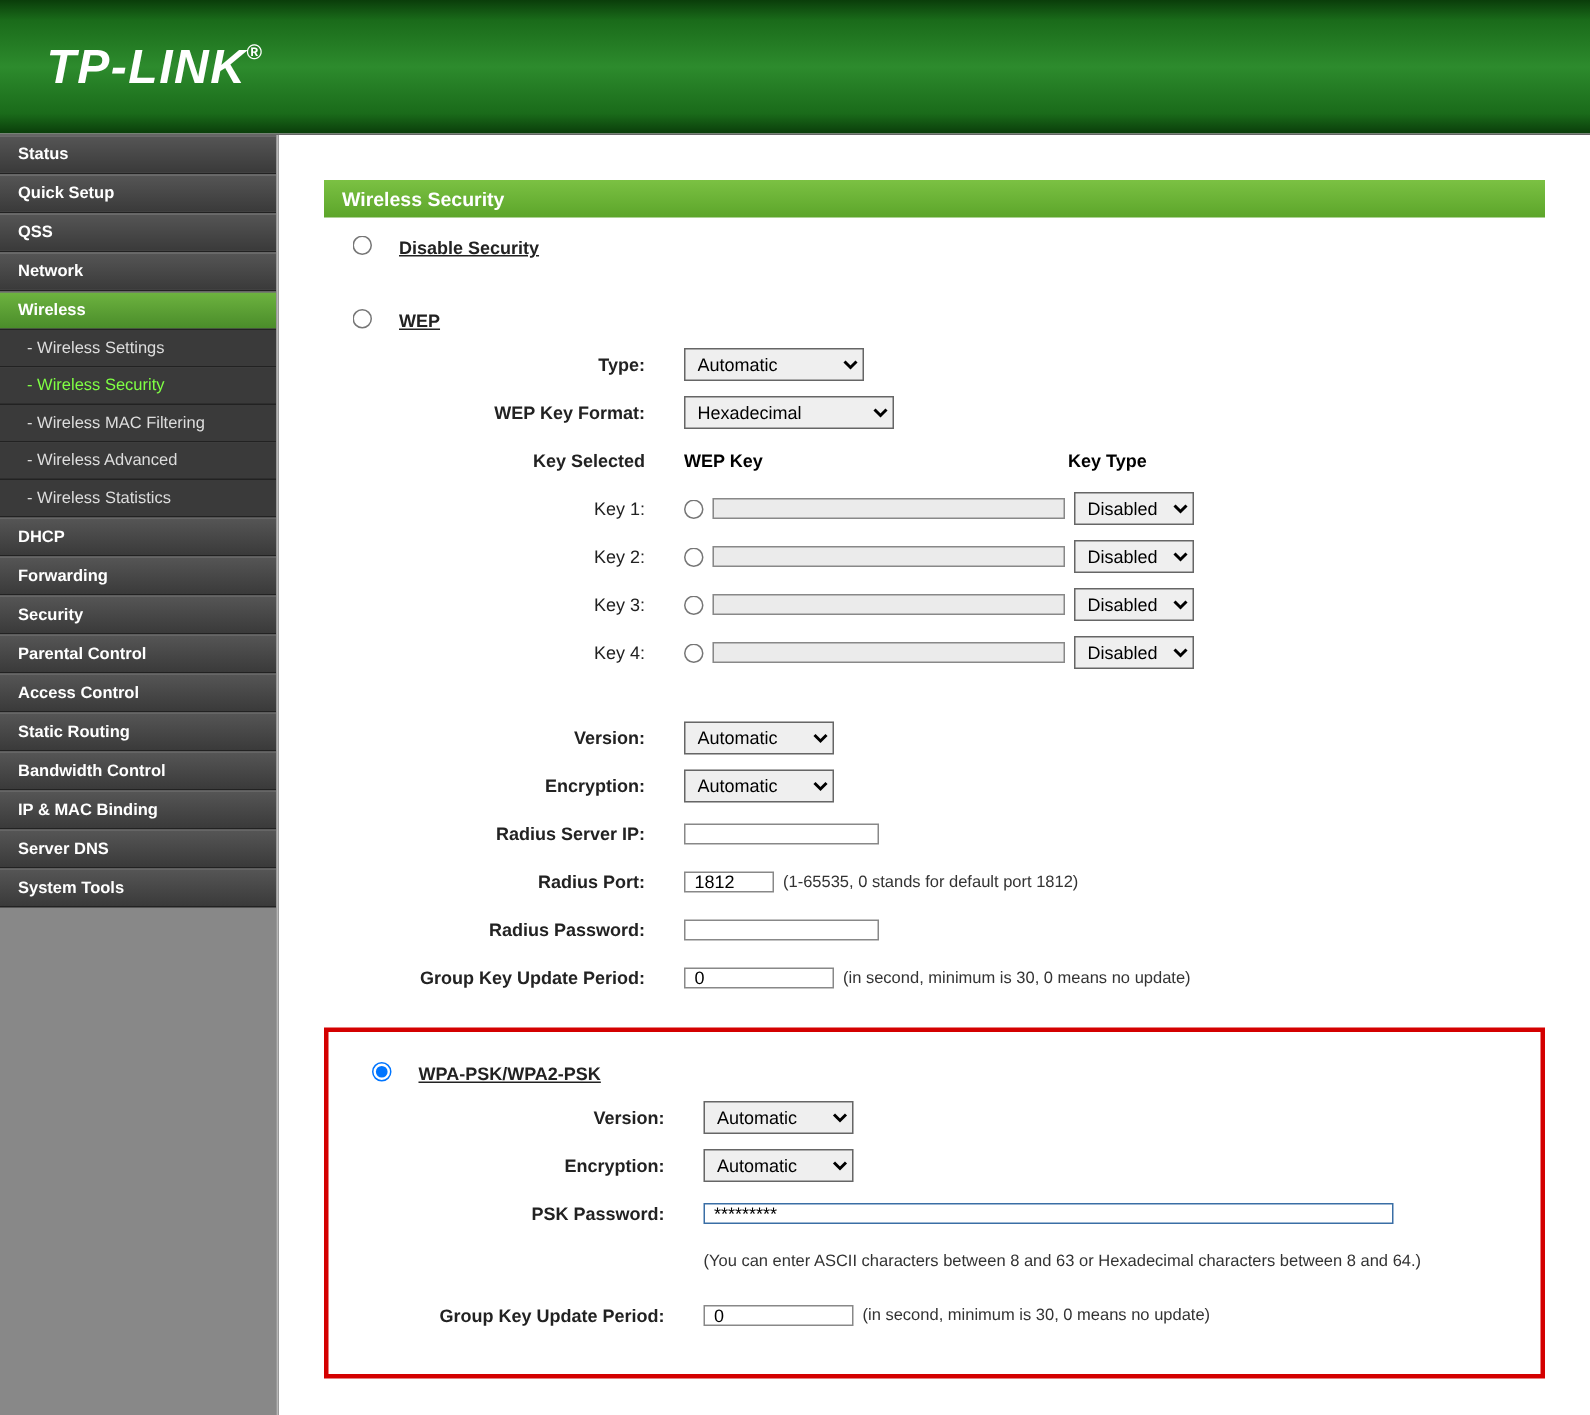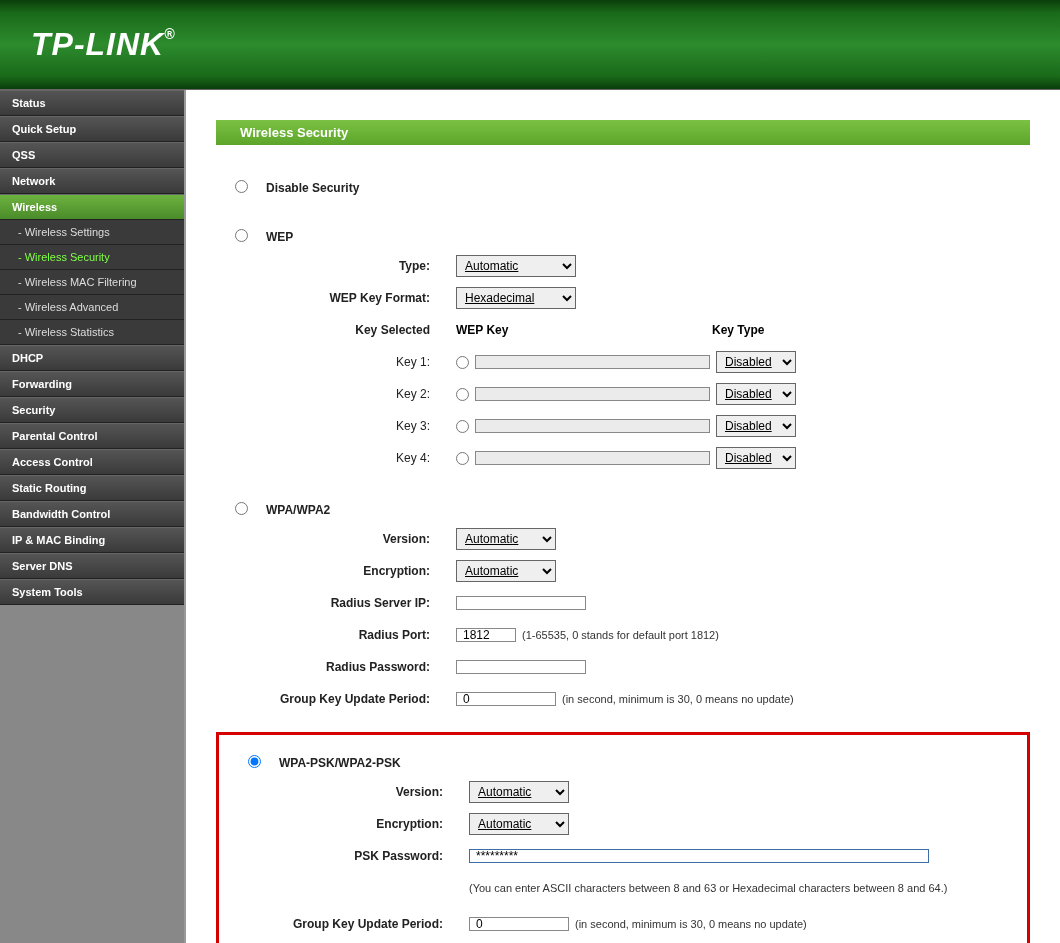--- a/index.html
+++ b/index.html
@@ -7,29 +7,29 @@
 .header-banner { height: 90px; background: linear-gradient(to bottom, #0a3d0a 0%, #1a6b1a 15%, #2d8b2d 50%, #1a6b1a 85%, #0a3d0a 100%); display: flex; align-items: center; padding-left: 31px; border-bottom: 1px solid #666; }
 .logo { color: #fff; font-size: 32px; font-weight: bold; font-style: italic; letter-spacing: 1px; }
 .logo-reg { font-size: 14px; vertical-align: top; }
 .layout { display: flex; }
 .sidebar { width: 185px; background: #888; border-right: 1px solid #999; }
 .nav-item { background: linear-gradient(to bottom, #555 0%, #3a3a3a 100%); color: #fff; font-weight: bold; font-size: 11px; padding: 6px 12px; border-bottom: 1px solid #222; border-top: 1px solid #666; cursor: pointer; }
 .nav-item.active { background: linear-gradient(to bottom, #6db33f 0%, #4a8c2a 100%); }
 .nav-sub { background: #3a3a3a; color: #ddd; font-size: 11px; padding: 6px 12px 6px 18px; border-bottom: 1px solid #222; cursor: pointer; }
 .nav-sub.active { color: #7fff44; }
 .content { flex: 1; padding: 30px 30px 30px 30px; background: #fff; border-left: 1px solid #999; min-height: 853px; }
-.page-title { background: linear-gradient(to bottom, #7bc143 0%, #5ca52a 100%); color: #fff; font-weight: bold; font-size: 13px; padding: 5px 24px; margin-bottom: 35px; }
+.page-title { background: linear-gradient(to bottom, #7bc143 0%, #5ca52a 100%); color: #fff; font-weight: bold; font-size: 13px; padding: 5px 12px; margin-bottom: 12px; }
 .section-row { display: flex; align-items: center; margin-bottom: 8px; }
 .radio-col { width: 50px; text-align: center; }
-.radio-label { font-weight: bold; font-size: 12px; color: #222; }
+.radio-label { font-weight: bold; font-size: 12px; color: #222; text-decoration: underline; }
 .field-row { display: flex; align-items: center; margin-bottom: 6px; min-height: 26px; }
 .field-label { width: 240px; text-align: right; padding-right: 26px; font-weight: bold; font-size: 12px; color: #222; }
 .field-label.key { font-weight: normal; }
 .field-val { flex: 1; display: flex; align-items: center; gap: 6px; }
-select { font-size: 12px; padding: 2px 4px; border: 1px solid #666; background: #efefef; height: 22px; text-decoration: underline; }
+select { font-size: 12px; padding: 2px 4px; border: 1px solid #666; background: #efefef; height: 22px; }
 input[type=text], input[type=password] { font-size: 12px; padding: 3px 6px; border: 1px solid #888; height: 14px; }
 input[type=radio] { margin: 0; }
 .hint { font-size: 11px; color: #333; }
 .wep-key-col { width: 250px; font-weight: bold; font-size: 12px; }
 .wep-type-col { font-weight: bold; font-size: 12px; }
 .key-input { width: 235px; background: #ebebeb; }
 .disabled-input { background: #ebebeb !important; }
 .highlight-box { border: 3px solid #d40000; padding: 20px 10px 20px 10px; margin-top: 20px; margin-bottom: 25px; }
 .psk-input { width: 460px; }
 .section-gap { height: 25px; }
@@ -81,21 +81,21 @@
     </div>
     <div class="field-row">
       <div class="field-label">Type:</div>
       <div class="field-val">
           <select style="width:120px"><option>Automatic</option></select>
         </div>
     </div>
     <div class="field-row">
       <div class="field-label">WEP Key Format:</div>
       <div class="field-val">
-          <select style="width:120px"><option>Hexadecimal</option></select>
+          <select style="width:140px"><option>Hexadecimal</option></select>
         </div>
     </div>
     <div class="field-row">
       <div class="field-label">Key Selected</div>
       <div class="field-val">
         <div class="wep-key-col">WEP Key</div>
         <div class="wep-type-col">Key Type</div>
       </div>
     </div>
     <div class="field-row">
@@ -126,24 +126,20 @@
       <div class="field-label key">Key 4:</div>
       <div class="field-val">
         <input type="radio" name="wepkey" style="">
         <input type="text" class="key-input disabled-input" value="" style="">
         <select style="width:80px"><option>Disabled</option></select>
       </div>
     </div>
 
     <div class="section-gap"></div>
 
-    <div class="section-row">
-      <div class="radio-col"><input type="radio" name="sec" style=""></div>
-      <div class="radio-label">WPA/WPA2</div>
-    </div>
     <div class="field-row">
       <div class="field-label">Version:</div>
       <div class="field-val">
           <select style="width:100px"><option>Automatic</option></select>
         </div>
     </div>
     <div class="field-row">
       <div class="field-label">Encryption:</div>
       <div class="field-val">
           <select style="width:100px"><option>Automatic</option></select>

